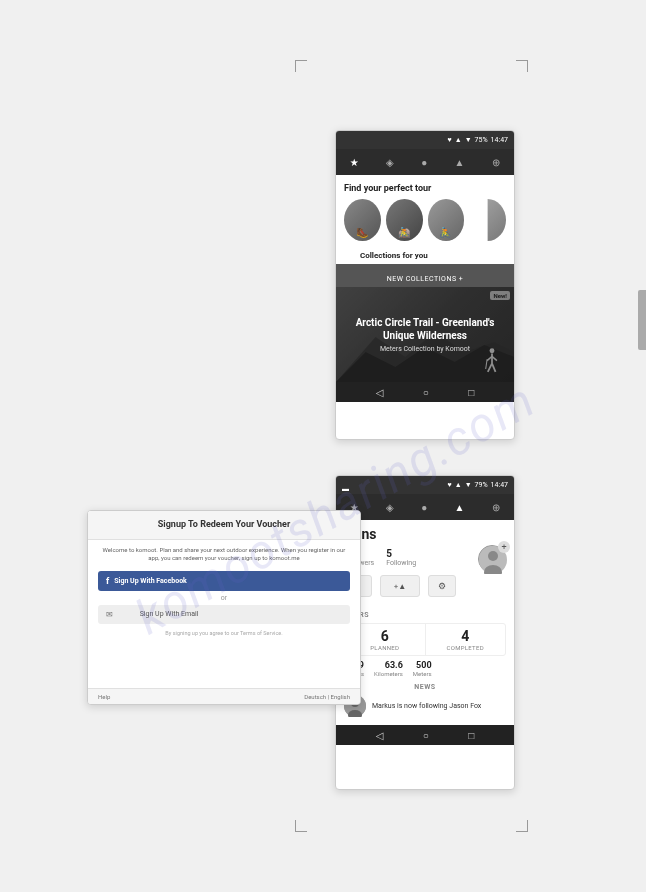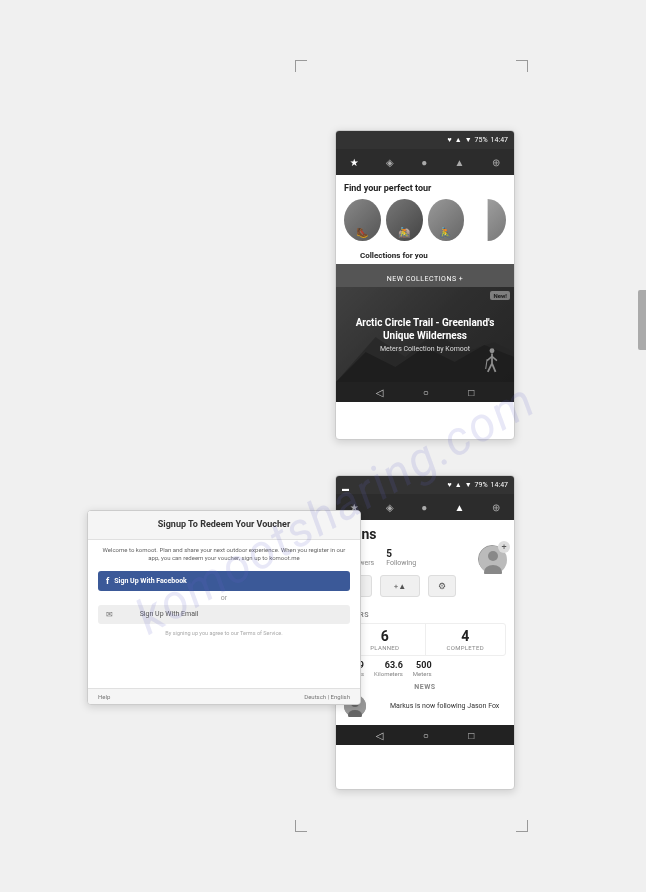--- a/index.html
+++ b/index.html
@@ -356,21 +356,21 @@
     .news-label {
       font-size: 7px;
       font-weight: bold;
       color: #888;
       letter-spacing: 0.5px;
       margin-bottom: 4px;
     }
     .news-item {
       display: flex;
       align-items: center;
-      gap: 24px;
+      gap: 6px;
     }
     .news-avatar {
       width: 22px;
       height: 22px;
       border-radius: 50%;
       background: #999;
       flex-shrink: 0;
     }
     .news-text {
       font-size: 7px;

